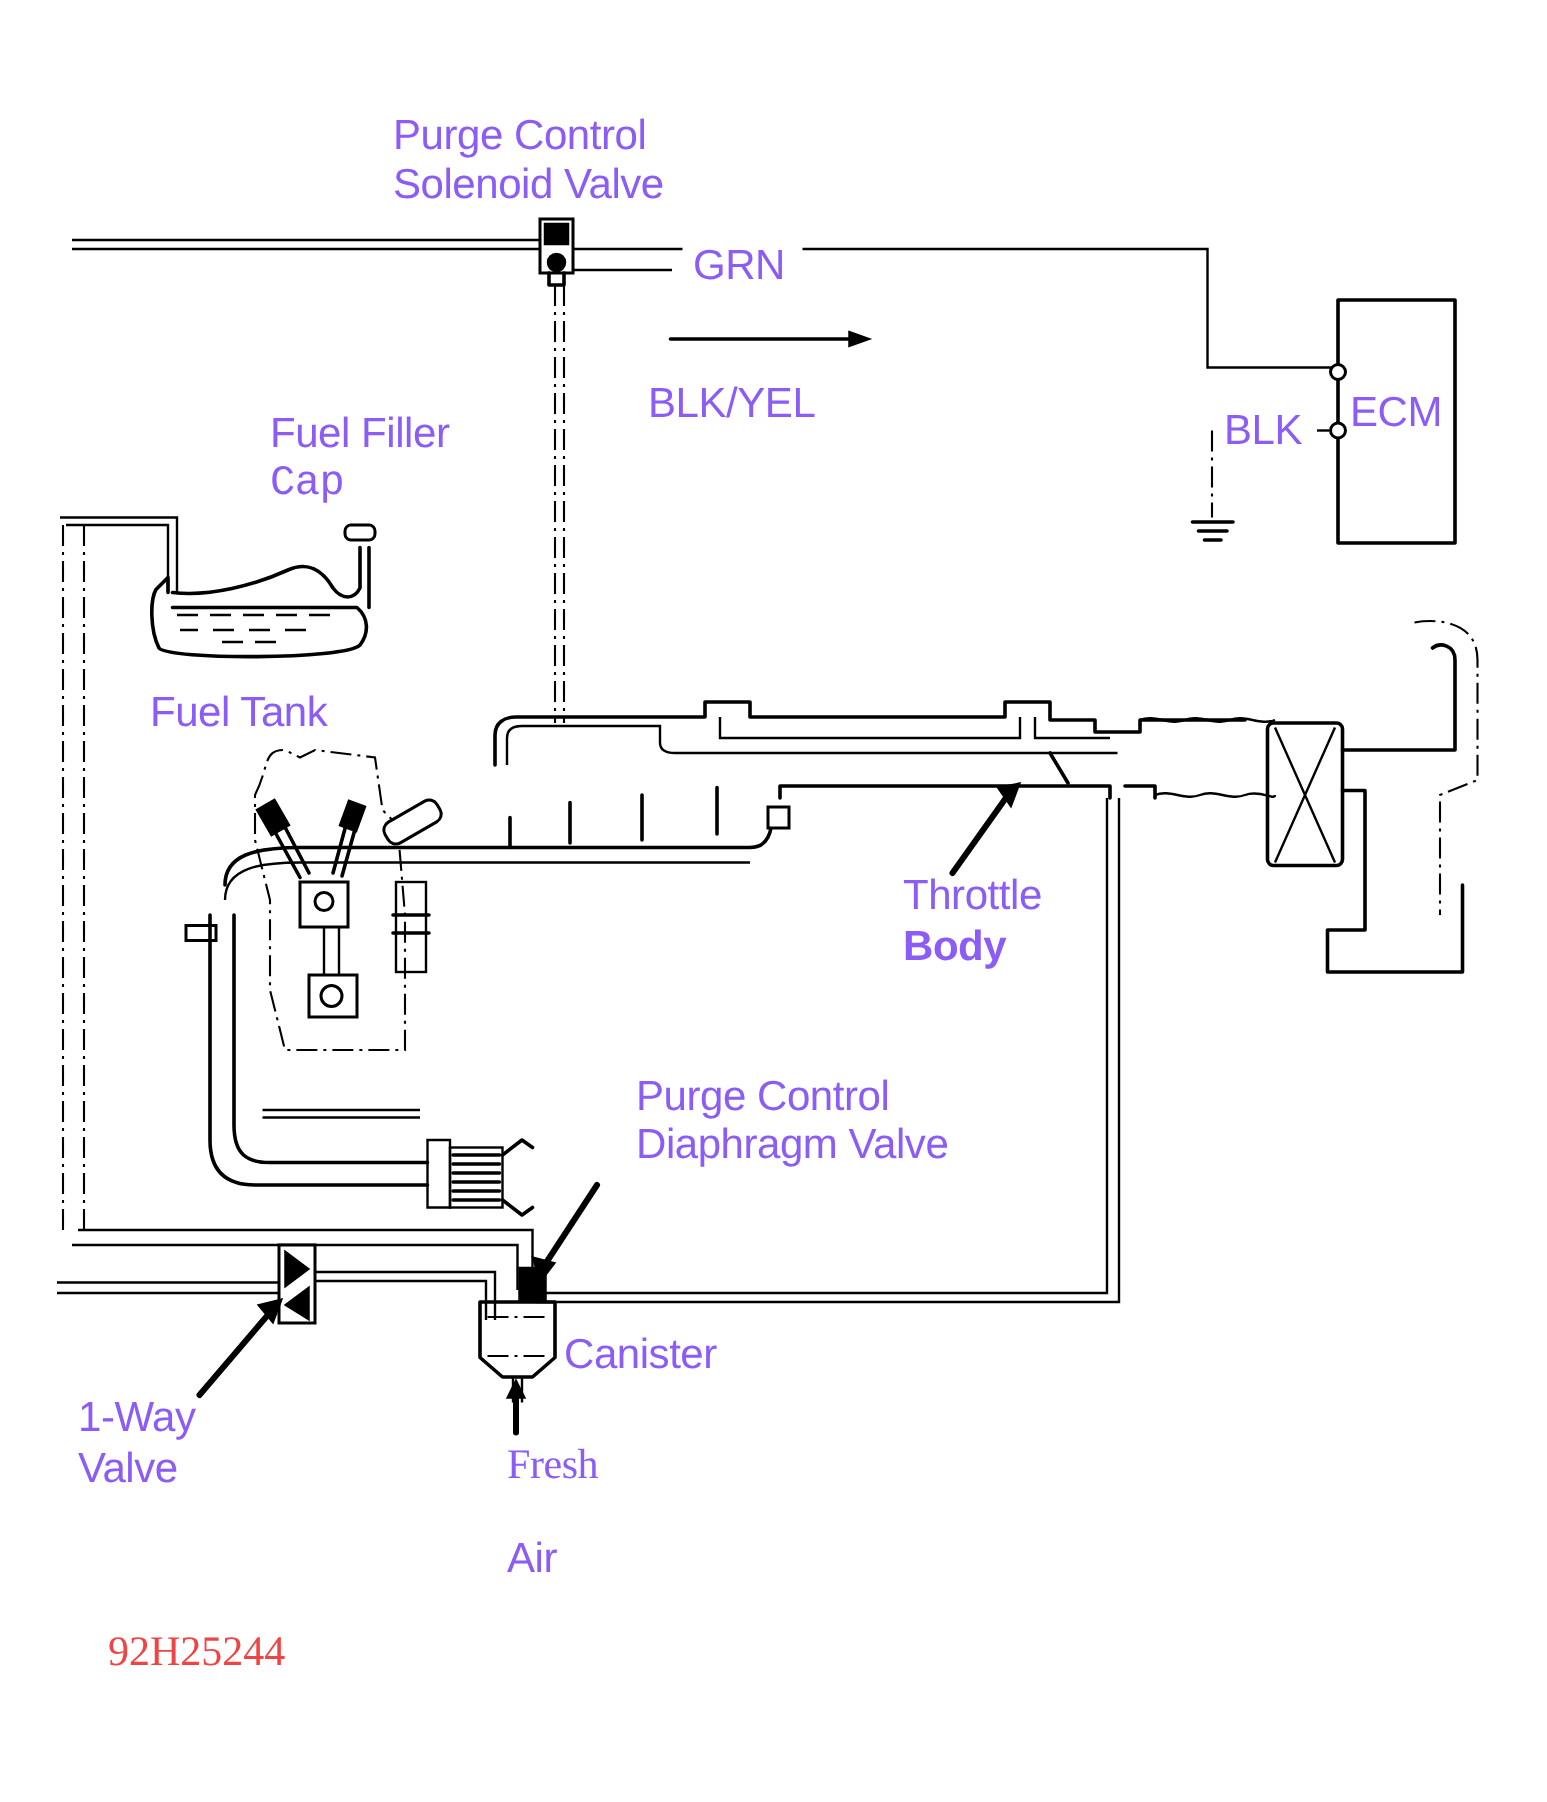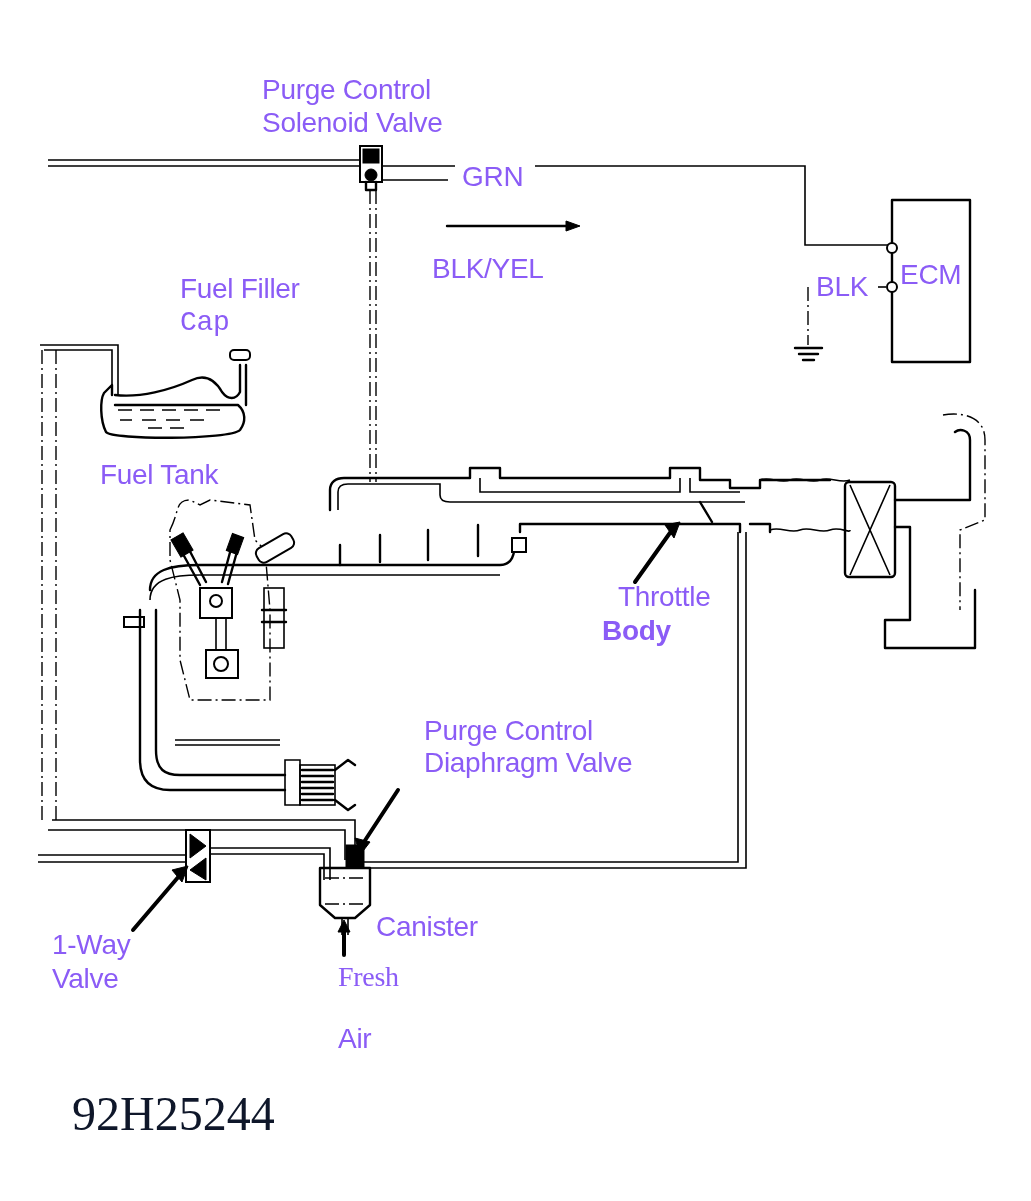--- a/index.html
+++ b/index.html
@@ -1,19 +1,19 @@
 <!DOCTYPE html>
 <html><head>
 <meta charset="utf-8">
 <style>
   html, body { margin: 0; padding: 0; background: #ffffff; }
   body { width: 1031px; height: 1201px; position: relative; overflow: hidden; }
   #diagram { position: absolute; left: 0; top: 0; width: 1031px; height: 1201px; }
   .lbl { position: absolute; font-family: "Liberation Sans", sans-serif; font-size: 28px; line-height: 33px; color: #8b5cf6; white-space: pre; letter-spacing: -0.3px; }
-  .code { position: absolute; font-family: "Liberation Serif", serif; font-size: 48px; color: #0f172a; }
+  .code { position: absolute; font-family: "Liberation Serif", serif; font-size: 28px; color: #ef4444; }
   svg .ln { fill: none; stroke: #000; stroke-width: 2.4; stroke-linecap: round; stroke-linejoin: round; }
   svg .thin { fill: none; stroke: #000; stroke-width: 1.6; }
   svg .dash { fill: none; stroke: #000; stroke-width: 1.4; stroke-dasharray: 14 4 2 4; }
   svg .blk { fill: #000; stroke: #000; }
   svg .wht { fill: #fff; stroke: #000; stroke-width: 2; }
 </style>
 </head>
 <body>
 
 <svg id="diagram" viewBox="0 0 1031 1201" xmlns="http://www.w3.org/2000/svg">
@@ -143,22 +143,22 @@
 
 <div class="lbl" style="left:262px;top:73px;">Purge Control</div>
 <div class="lbl" style="left:262px;top:106px;">Solenoid Valve</div>
 <div class="lbl" style="left:462px;top:160px;">GRN</div>
 <div class="lbl" style="left:432px;top:252px;">BLK/YEL</div>
 <div class="lbl" style="left:816px;top:270px;">BLK</div>
 <div class="lbl" style="left:900px;top:258px;">ECM</div>
 <div class="lbl" style="left:180px;top:272px;">Fuel Filler</div>
 <div class="lbl" style="left:180px;top:306px;font-family:Liberation Mono, monospace;">Cap</div>
 <div class="lbl" style="left:100px;top:412px;margin-top:46px;">Fuel Tank</div>
-<div class="lbl" style="left:602px;top:580px;margin-left:16px;">Throttle</div>
+<div class="lbl" style="left:602px;top:580px;">Throttle</div>
 <div class="lbl" style="left:602px;top:614px;font-weight:bold;">Body</div>
 <div class="lbl" style="left:424px;top:714px;">Purge Control</div>
 <div class="lbl" style="left:424px;top:746px;">Diaphragm Valve</div>
-<div class="lbl" style="left:376px;top:886px;margin-top:24px;">Canister</div>
+<div class="lbl" style="left:376px;top:886px;">Canister</div>
 <div class="lbl" style="left:52px;top:928px;">1-Way</div>
 <div class="lbl" style="left:52px;top:962px;">Valve</div>
 <div class="lbl" style="left:338px;top:960px;font-family:Liberation Serif, serif;">Fresh</div>
 <div class="lbl" style="left:338px;top:992px;margin-top:30px;">Air</div>
 <div class="code" style="left:72px;top:1086px;">92H25244</div>
 
 </body></html>

